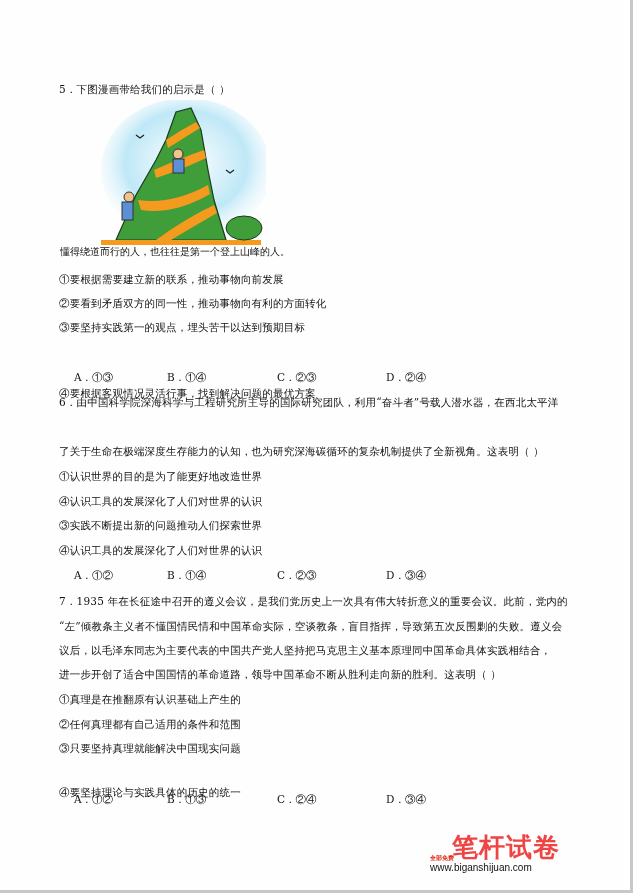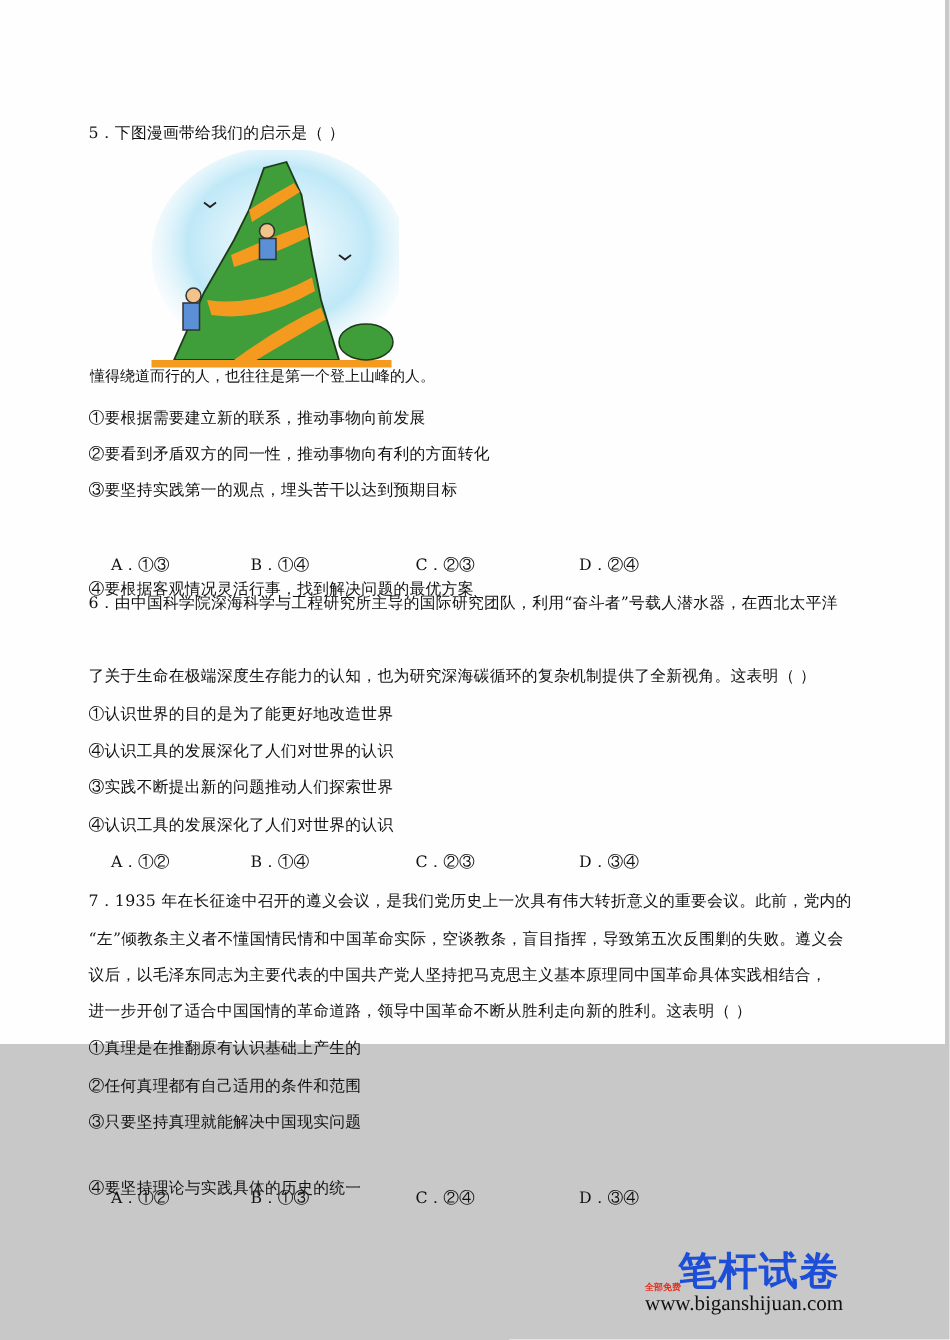--- a/index.html
+++ b/index.html
@@ -3,34 +3,34 @@
 <meta charset="utf-8">
 <style>
   html, body { margin:0; padding:0; }
   body {
     width:633px; height:893px; overflow:hidden; position:relative;
     background:#c8c8c8;
     font-family: "DejaVu Serif", "Liberation Serif", serif;
     color:#111;
   }
   .page {
-    position:absolute; left:0; top:0; width:630px; height:696px;
+    position:absolute; left:0; top:0; width:630px; height:890px;
     background:#fefefe;
   }
   .line {
     position:absolute; left:59px; font-size:10.5px; line-height:14px;
     white-space:nowrap; letter-spacing:0.2px;
   }
   .opt { position:absolute; font-size:10.5px; line-height:14px; white-space:nowrap; }
   .comic { position:absolute; left:96px; top:100px; width:170px; height:148px; }
   .caption { position:absolute; left:60px; top:245px; font-size:10px; line-height:14px; white-space:nowrap; }
   .logo { position:absolute; left:430px; top:830px; width:200px; height:60px; }
-  .logo .big { position:absolute; left:22px; top:0; font-family:"DejaVu Sans", sans-serif; font-size:26px; font-weight:bold; letter-spacing:1px; color:#1d4ed8; }
+  .logo .big { position:absolute; left:22px; top:0; font-family:"DejaVu Sans", sans-serif; font-size:26px; font-weight:bold; letter-spacing:1px; color:#ef4444; }
   .logo .small-red { position:absolute; left:0; top:24px; font-family:"DejaVu Sans", sans-serif; font-size:6px; color:#e03020; font-weight:bold; }
-  .logo .url { position:absolute; left:0; top:32px; font-family:Liberation Serif, serif; font-size:14px; color:#111; }
+  .logo .url { position:absolute; left:0; top:32px; font-family:Liberation Sans, sans-serif; font-size:10px; color:#111; }
 </style>
 </head>
 <body>
 
 <div class="page">
 
   <div class="line" style="top:82px;">5．下图漫画带给我们的启示是（    ）</div>
 
   <svg class="comic" viewBox="0 0 170 148">
     <defs>

